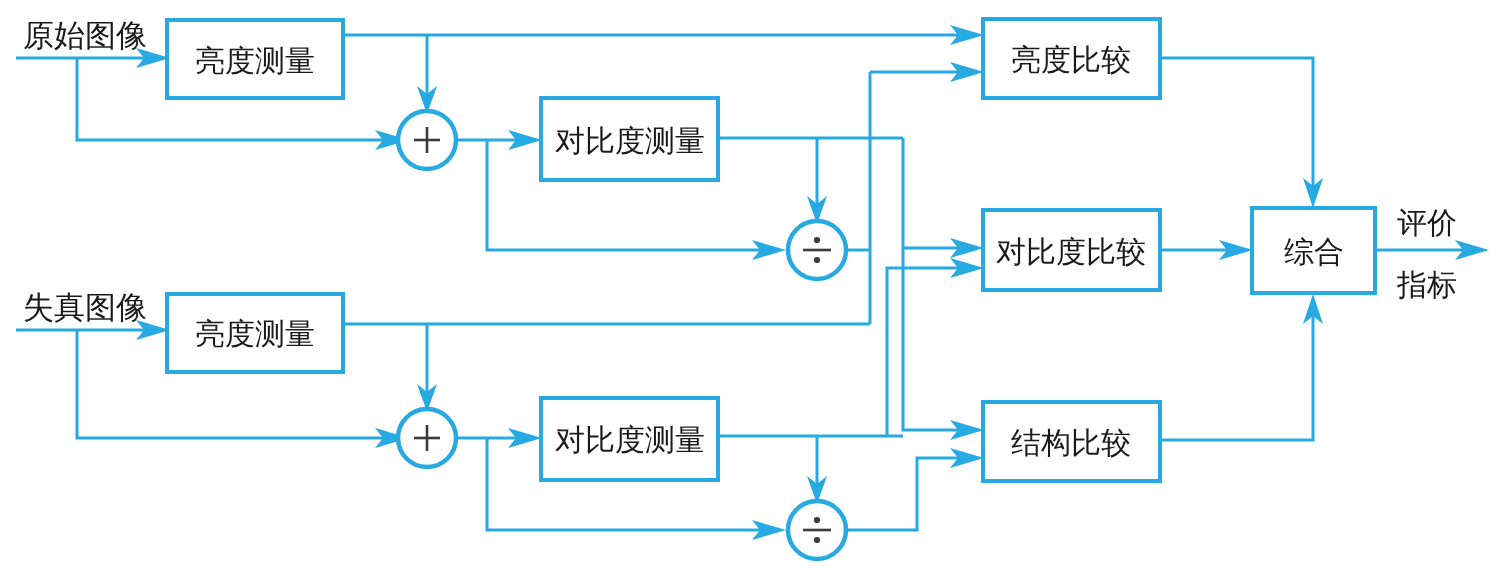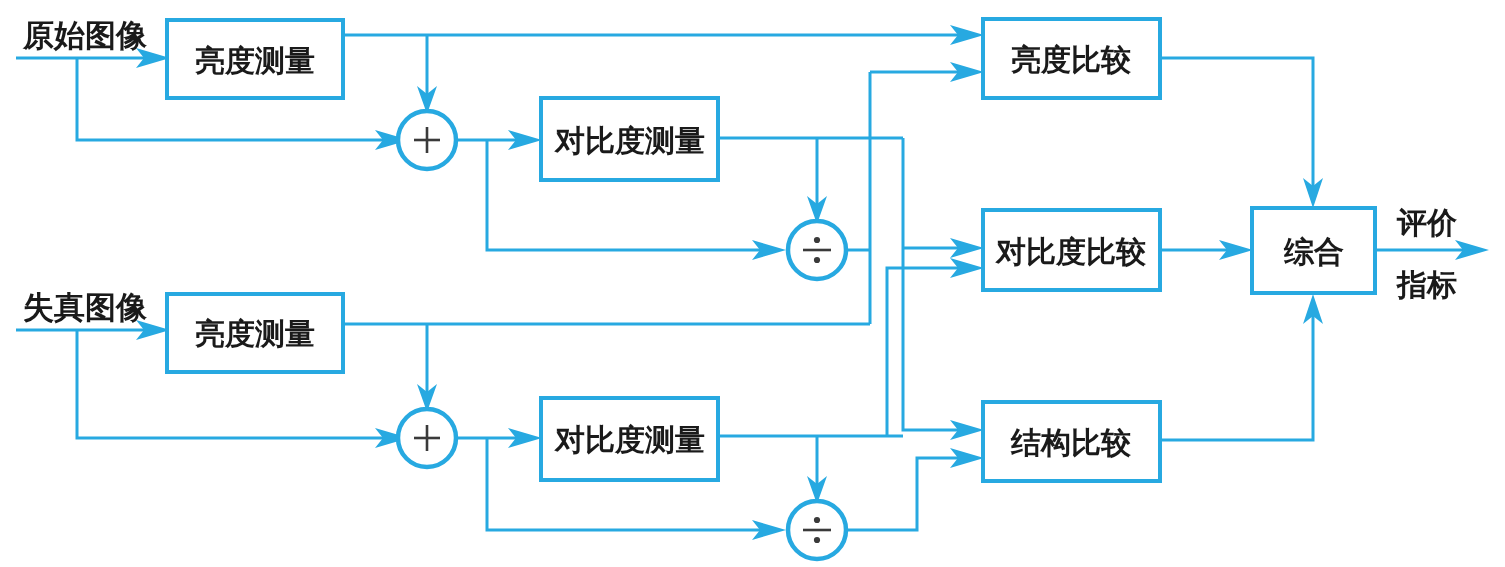--- a/index.html
+++ b/index.html
@@ -9,21 +9,20 @@
   }
   body {
     font-family: "Liberation Serif", "DejaVu Serif", serif;
   }
   #diagram-root {
     position: relative;
     width: 1505px;
     height: 567px;
     background: #ffffff;
     overflow: hidden;
-    font-weight: bold;
   }
   svg#flow {
     position: absolute;
     top: 0;
     left: 0;
     width: 1505px;
     height: 567px;
     display: block;
   }
   .blk {

